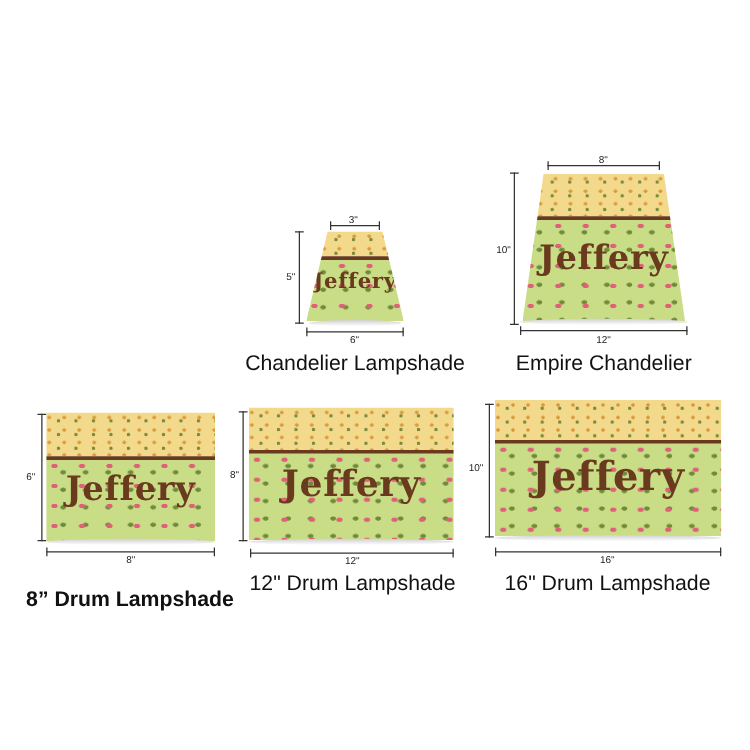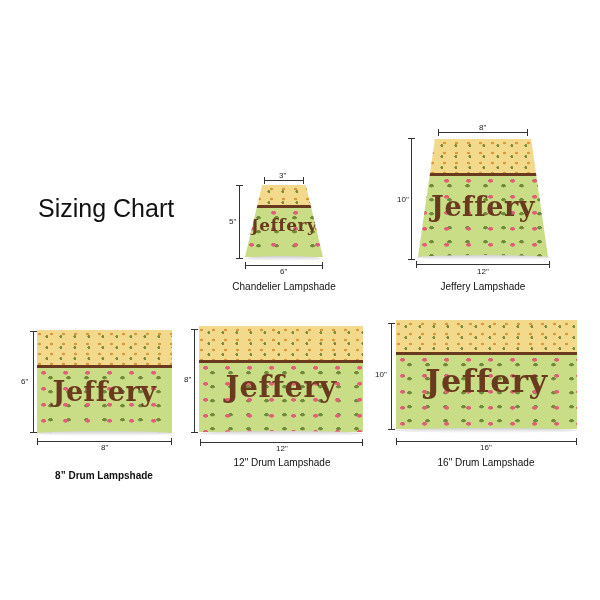--- a/index.html
+++ b/index.html
@@ -1,18 +1,18 @@
 <!DOCTYPE html>
 <html><head>
 <meta charset="utf-8">
 <style>
   html, body { margin:0; padding:0; }
   body { width:600px; height:600px; background:#ffffff; position:relative; overflow:hidden; font-family:"Liberation Sans", sans-serif; color:#111; }
   .title { position:absolute; left:38px; top:193px; font-size:25px; line-height:31px; color:#111; }
-  .caption { position:absolute; font-size:10px; color:#111; white-space:nowrap; transform:translateX(-50%); }
+  .caption { position:absolute; font-size:17px; color:#111; white-space:nowrap; transform:translateX(-50%); }
   .dim-lbl { position:absolute; font-size:8px; color:#222; white-space:nowrap; }
   .hline { position:absolute; height:1px; background:#333; }
   .hline::before, .hline::after { content:""; position:absolute; top:-3px; width:1px; height:7px; background:#333; }
   .hline::before { left:0; } .hline::after { right:0; }
   .vline { position:absolute; width:1px; background:#333; }
   .vline::before, .vline::after { content:""; position:absolute; left:-3px; width:7px; height:1px; background:#333; }
   .vline::before { top:0; } .vline::after { bottom:0; }
   .shade { position:absolute; overflow:hidden; }
   .band-top { position:absolute; left:0; right:0; top:0; background:#f3d98c;
     background-image: radial-gradient(circle at 20% 40%, #d99a3a 1.2px, transparent 1.6px), radial-gradient(circle at 70% 60%, #7a8a3a 1.2px, transparent 1.6px);
@@ -21,21 +21,20 @@
   .band-bot { position:absolute; left:0; right:0; bottom:0; background:#c9dc86;
     background-image: radial-gradient(ellipse at 30% 30%, #e0607a 2.2px, transparent 2.8px), radial-gradient(ellipse at 75% 70%, #6f8a3a 2px, transparent 2.6px);
     background-size:22px 16px, 18px 14px; }
   .name { position:absolute; left:0; right:0; text-align:center; font-family:"DejaVu Serif", serif; color:#6a3a1e; font-weight:bold; letter-spacing:0.5px; }
   .shadow { position:absolute; height:5px; background:linear-gradient(#cfcfcf,#ffffff); border-radius:50%; }
 </style>
 </head>
 <body>
 
 <div class="title">
-  <div>Sizing Chart</div>
 </div>
 
 <div>
   <div class="hline" style="left:264px;top:180px;width:40px;"></div>
   <div class="dim-lbl" style="left:279px;top:171px;">3"</div>
   <div class="vline" style="left:239px;top:185px;height:74px;"></div>
   <div class="dim-lbl" style="left:229px;top:217px;">5"</div>
   <div class="shade" style="left:245px;top:185px;width:78px;height:72px;clip-path:polygon(22% 0,78% 0,100% 100%,0 100%);">
     <div class="band-top" style="height:20px;"></div>
     <div class="stripe" style="top:20px;"></div>
@@ -55,21 +54,21 @@
   <div class="dim-lbl" style="left:397px;top:195px;">10"</div>
   <div class="shade" style="left:418px;top:139px;width:130px;height:118px;clip-path:polygon(13% 0,87% 0,100% 100%,0 100%);">
     <div class="band-top" style="height:34px;"></div>
     <div class="stripe" style="top:34px;"></div>
     <div class="band-bot" style="top:37px;"></div>
     <div class="name" style="top:52px;font-size:27px;">Jeffery</div>
   </div>
   <div class="shadow" style="left:416px;top:255px;width:134px;"></div>
   <div class="hline" style="left:416px;top:264px;width:134px;"></div>
   <div class="dim-lbl" style="left:477px;top:267px;">12"</div>
-  <div class="caption" style="left:483px;top:281px;">Jeffery Lampshade</div>
+  <div class="caption" style="left:483px;top:281px;">Empire Chandelier</div>
 </div>
 
 <div>
   <div class="vline" style="left:33px;top:331px;height:102px;"></div>
   <div class="dim-lbl" style="left:21px;top:377px;">6"</div>
   <div class="shade" style="left:37px;top:330px;width:135px;height:103px;">
     <div class="band-top" style="height:35px;"></div>
     <div class="stripe" style="top:35px;"></div>
     <div class="band-bot" style="top:38px;"></div>
     <div class="name" style="top:46px;font-size:27px;">Jeffery</div>

